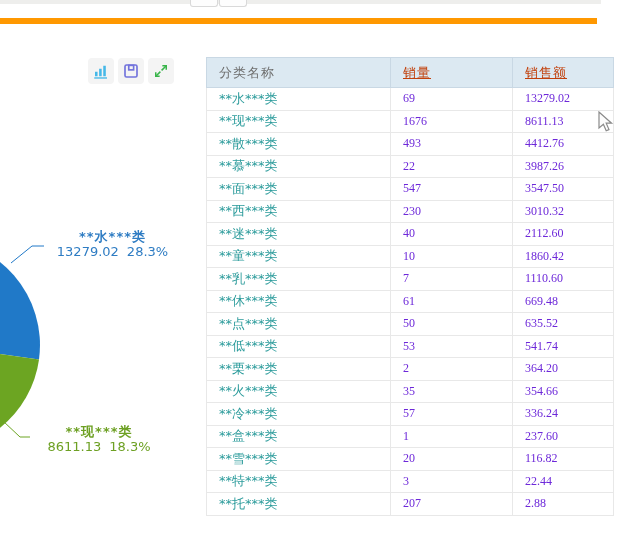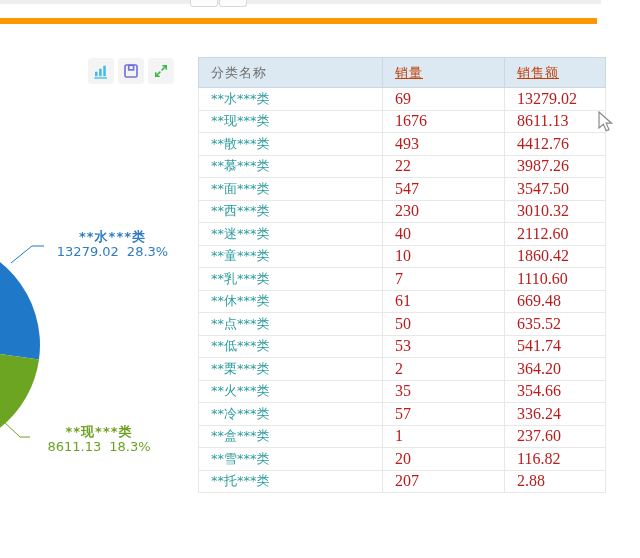--- a/index.html
+++ b/index.html
@@ -17,31 +17,31 @@
   .icon-btn { width:26px; height:26px; background:#f4f4f4; border-radius:4px;
               display:flex; align-items:center; justify-content:center; cursor:pointer; }
   .icon-btn svg { display:block; }
 
   .pie-svg { position:absolute; left:0; top:0; }
 
   .pie-label { position:absolute; text-align:center; font-size:13px; line-height:15px; }
   .pie-label .l1 { font-weight:bold; letter-spacing:1px; }
   .pie-label .l2 span { padding:0 4px; }
 
-  .table-wrap { position:absolute; left:198px; top:57px; width:408px; height:501px; overflow:hidden; }
+  .table-wrap { position:absolute; left:206px; top:57px; width:408px; height:501px; overflow:hidden; }
   table { border-collapse:collapse; table-layout:fixed; width:407px; }
   col.c1 { width:184px; } col.c2 { width:122px; } col.c3 { width:101px; }
   th { height:30px; background:#dce9f2; border:1px solid #c9d8e4;
        font-weight:normal; font-size:13px; text-align:left; padding-left:12px; }
   th.plain { color:#6e6e6e; letter-spacing:1px; }
   th a { color:#c2410c; text-decoration:underline; cursor:pointer; letter-spacing:1px; }
   td { height:22.5px; border:1px solid #e8e8e8; padding-left:12px;
        background:#fff; white-space:nowrap; overflow:hidden; }
   td.cat { color:#2b9b9b; font-size:13px; cursor:pointer; }
-  td.num { color:#b91c1c; font-size:16px; font-family:"Liberation Serif","DejaVu Serif",serif; }
+  td.num { color:#6d28d9; font-size:12px; font-family:"Liberation Serif","DejaVu Serif",serif; }
 
   .cursor { position:absolute; left:598px; top:111px; }
 </style>
 </head>
 <body>
 
 <div class="stage">
 
   <div class="top-strip" style="background: rgb(238, 238, 236);"></div>
   <div class="partial-tab" style="left:190px"></div>
@@ -190,20 +190,25 @@
             <td class="cat">**盒***类</td>
             <td class="num">1</td>
             <td class="num">237.60</td>
           </tr>
           <tr>
             <td class="cat">**雪***类</td>
             <td class="num">20</td>
             <td class="num">116.82</td>
           </tr>
           <tr>
+            <td class="cat">**特***类</td>
+            <td class="num">3</td>
+            <td class="num">22.44</td>
+          </tr>
+          <tr>
             <td class="cat">**托***类</td>
             <td class="num">207</td>
             <td class="num">2.88</td>
           </tr>
         </tbody>
     </table>
   </div>
 
   <svg class="cursor" width="16" height="22" viewBox="0 0 16 22">
     <path d="M1 1 L1 17 L5.4 13.2 L8.2 19.8 L11 18.6 L8.2 12.2 L13.6 12.2 Z" fill="#fcfcfc" stroke="#8a8a8a" stroke-width="1.2"></path>

